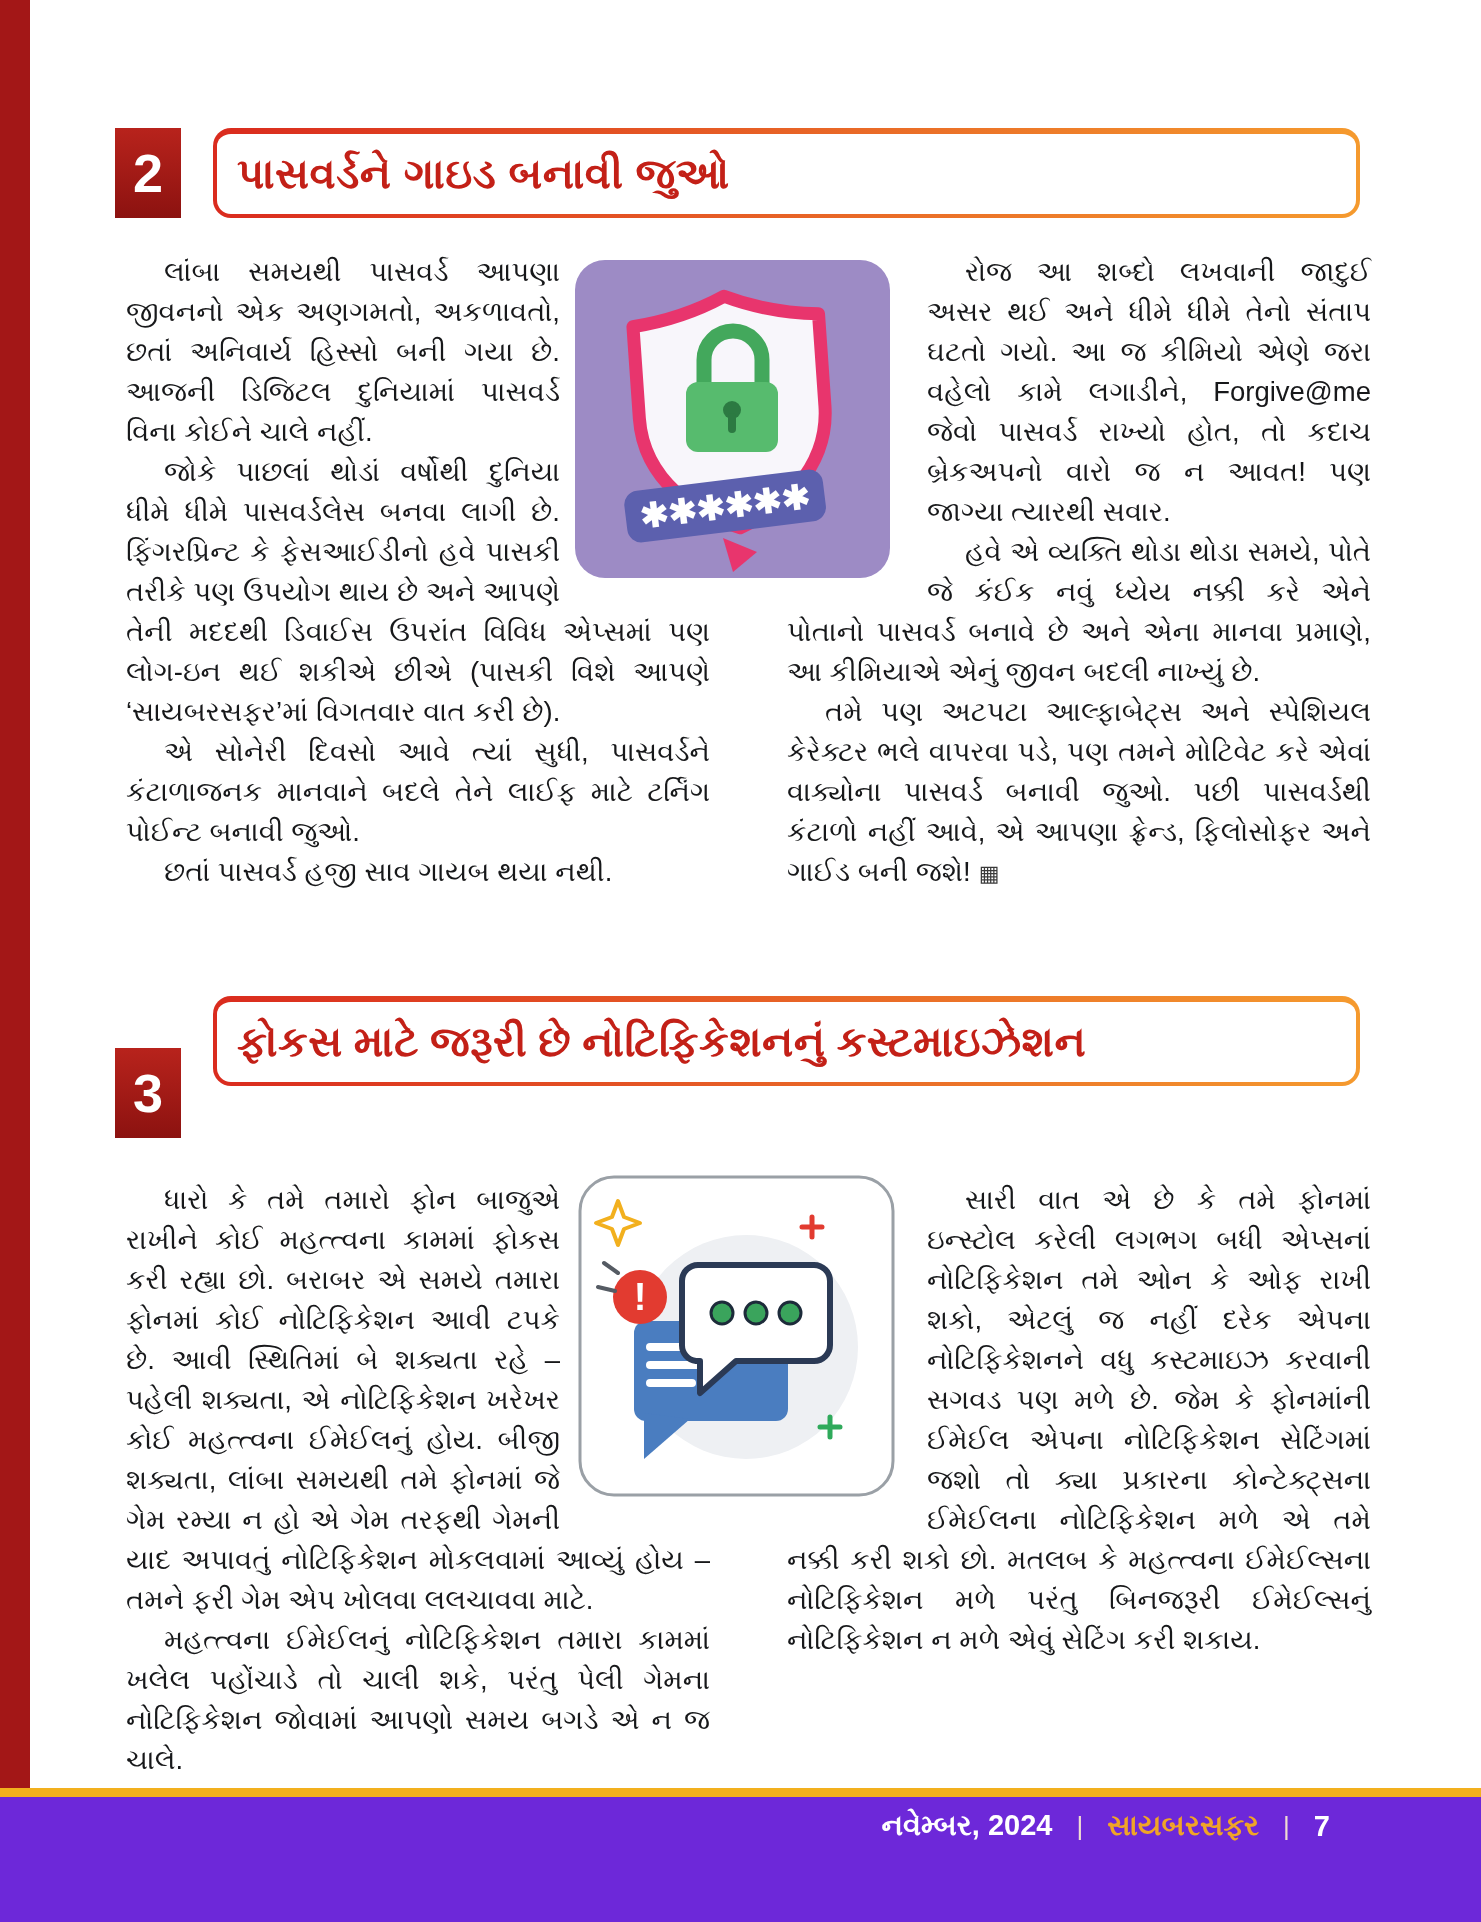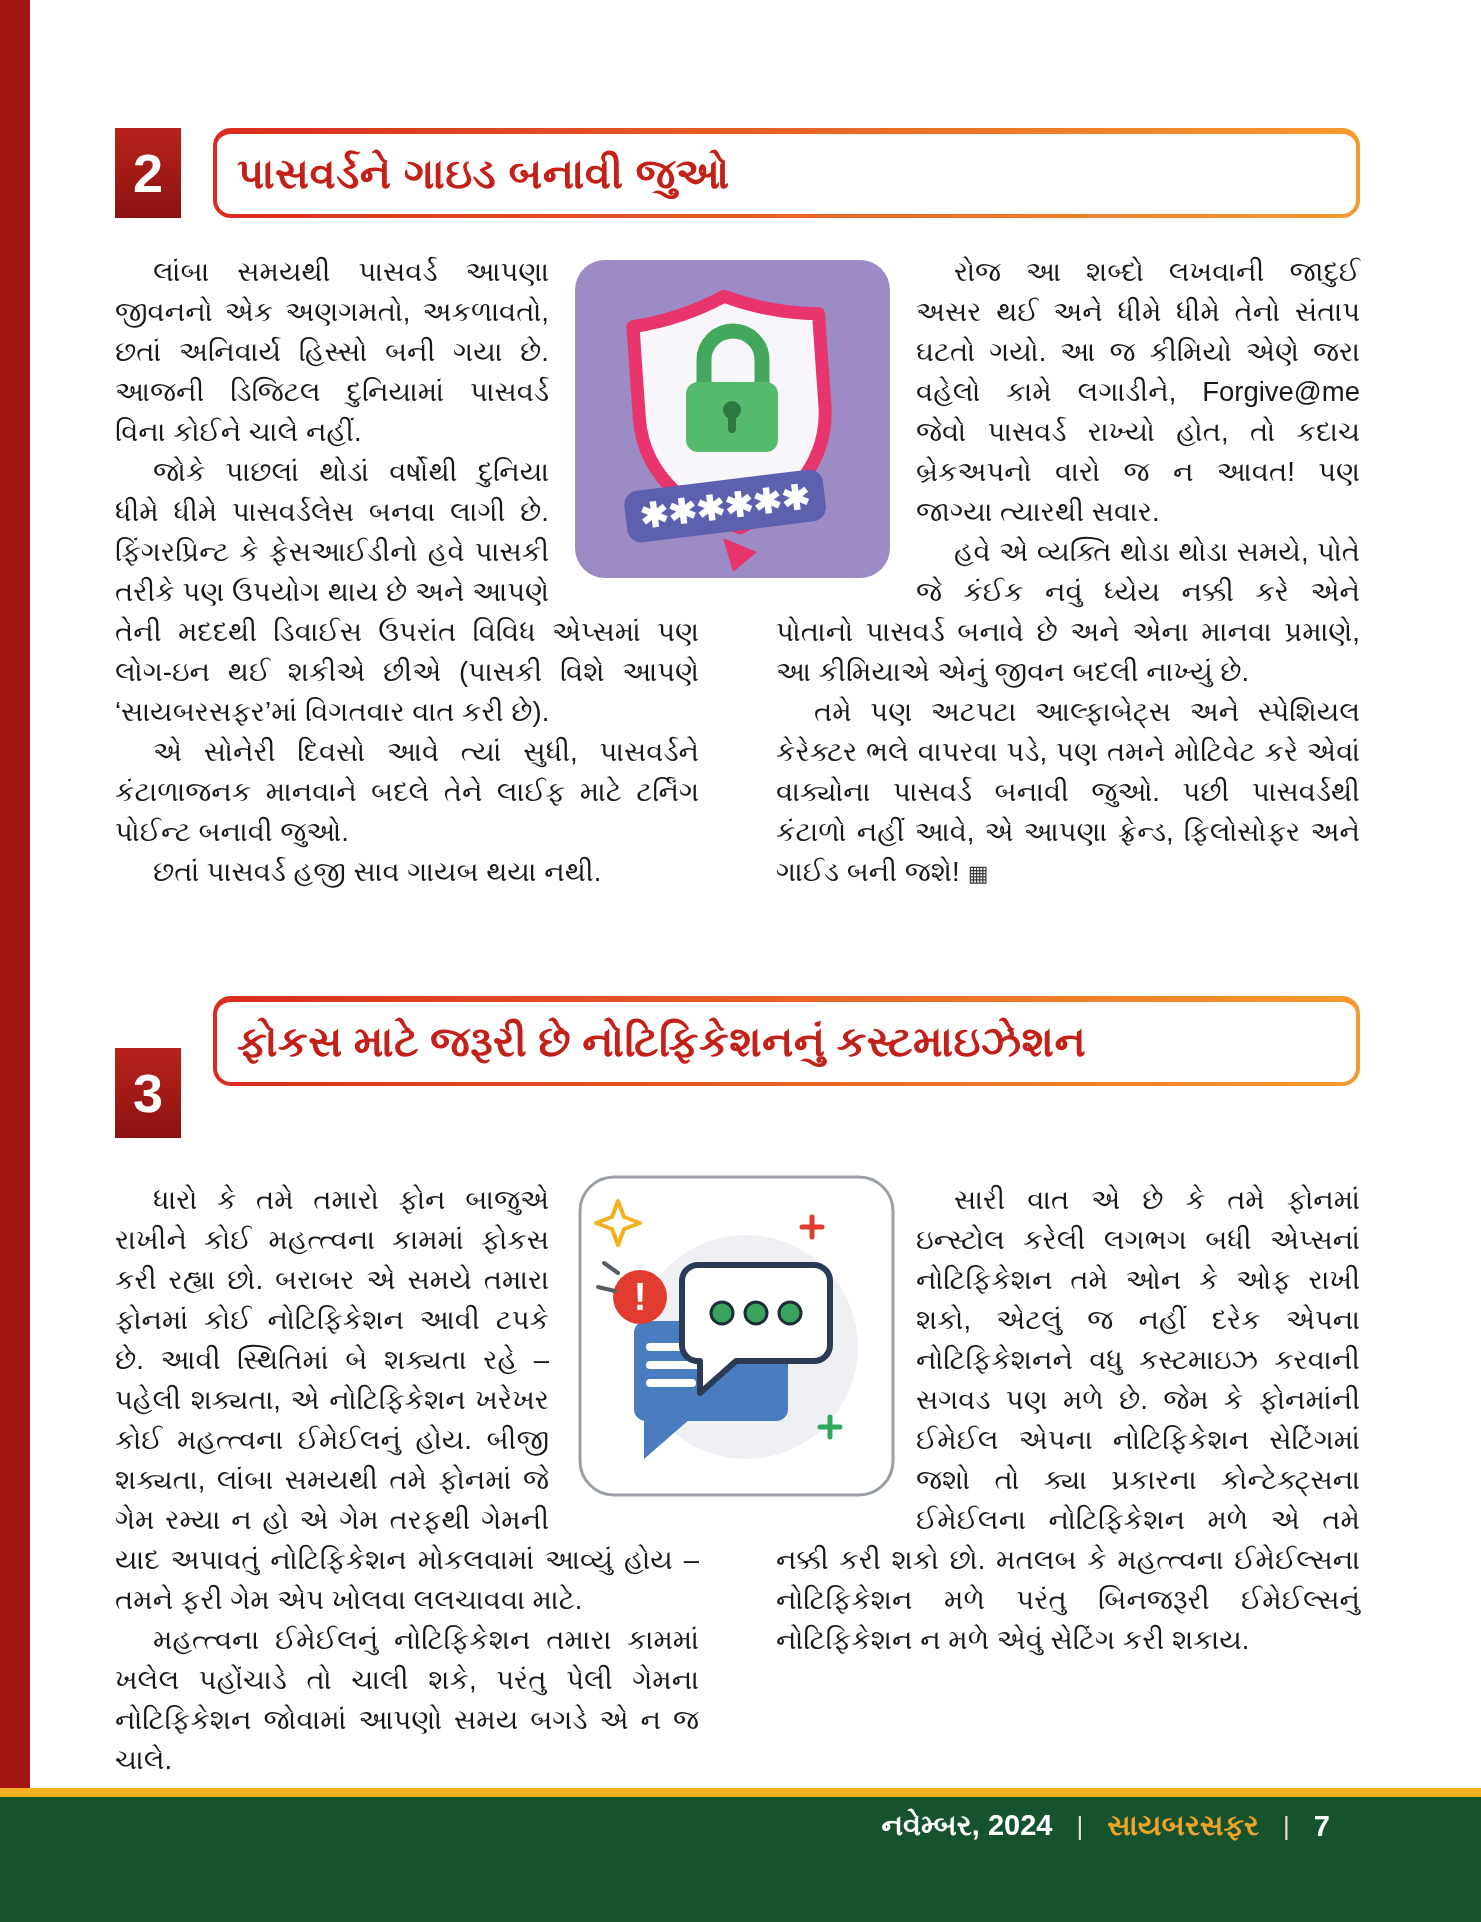--- a/index.html
+++ b/index.html
@@ -10,32 +10,32 @@
 
   .badge { position:absolute; left:115px; width:66px; height:90px;
            background:linear-gradient(180deg,#b8231c,#8c1210); color:#fff;
            font-weight:bold; font-size:54px; display:flex; align-items:center; justify-content:center; }
   .title-box { position:absolute; left:213px; width:1147px; height:90px;
            border-radius:18px; border:4px solid transparent; border-top-width:6px;
            background:linear-gradient(#fff,#fff) padding-box, linear-gradient(90deg,#da2b1e,#f59a2e) border-box;
            display:flex; align-items:center; padding-left:20px; }
   .sec-title { color:#c32017; font-size:42px; font-weight:bold; letter-spacing:0.5px; }
 
-  .columns { position:absolute; left:115px; width:1245px; display:flex; gap:77px; }
+  .columns { position:absolute; left:126px; width:1245px; display:flex; gap:77px; }
   .col { width:589px; font-size:27.5px; line-height:40px; color:#17181a; text-align:justify; }
   .col p { text-indent:38px; }
   .col p.no-indent { text-indent:0; }
   .spacer-r { float:right; width:150px; height:332px; }
   .spacer-l { float:left; width:140px; height:334px; }
 
   .illus { position:absolute; }
   .endmark { font-size:22px; color:#3a3a3a; margin-left:8px; }
 
   .footer-gold { position:absolute; left:0; top:1788px; width:1481px; height:9px; background:#f2b01e; }
-  .footer-bar { position:absolute; left:0; top:1797px; width:1481px; height:125px; background:#14532d; }
+  .footer-bar { position:absolute; left:0; top:1797px; width:1481px; height:125px; background:#6d28d9; }
   .footer-text { position:absolute; right:151px; top:12px; display:flex; align-items:center; gap:24px;
                  font-size:29px; font-weight:bold; color:#ffffff; }
   .footer-sep { color:#f0dcd2; font-weight:normal; font-size:26px; }
   .footer-mag { color:#f0a427; }
 </style>
 </head>
 <body>
 
 <div class="left-strip"></div>
 

